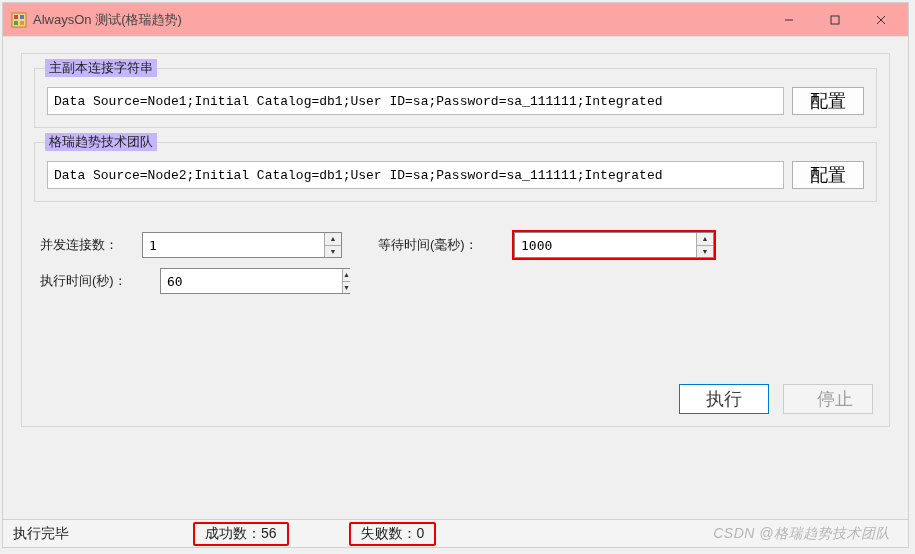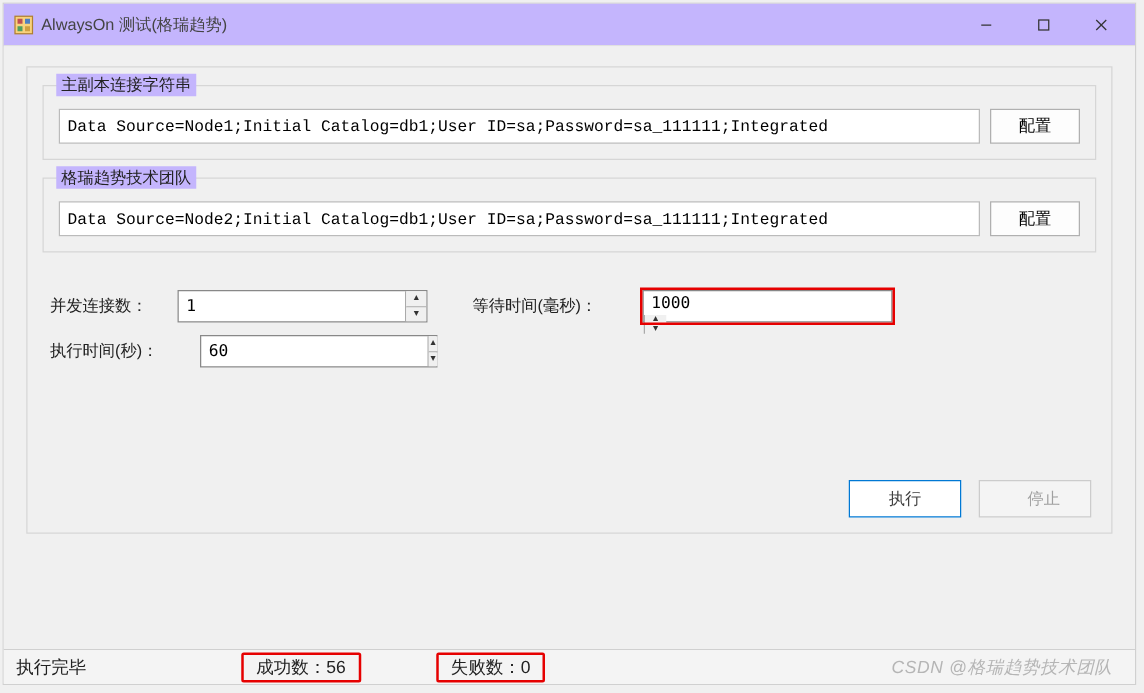--- a/index.html
+++ b/index.html
@@ -18,21 +18,21 @@
     height: 546px;
     background: #fff;
     border: 1px solid #d0d0d0;
     margin: 2px;
     position: relative;
     display: flex;
     flex-direction: column;
   }
   .titlebar {
     height: 34px;
-    background: #c4b5fd;
+    background: #fca5a5;
     border-bottom: 1px solid #e0e0e0;
     display: flex;
     align-items: center;
     padding: 0 4px 0 8px;
   }
   .titlebar-icon {
     width: 16px; height: 16px;
     margin-right: 6px;
     display: inline-block;
   }
@@ -80,21 +80,21 @@
     font-size: 13px;
     padding: 2px 6px;
     outline: none;
   }
   .btn {
     height: 28px;
     min-width: 72px;
     padding: 0 16px;
     border: 1px solid #b0b0b0;
     background: #fdfdfd;
-    font-size: 13px;
+    font-size: 18px;
     cursor: pointer;
   }
   .btn-primary {
     border: 1px solid #0078d4;
     color: #404040;
     background: #fff;
   }
   .btn[disabled] {
     color: #a0a0a0;
     border-color: #ccc;
@@ -142,21 +142,21 @@
     flex: 1;
     display: flex;
     align-items: center;
     justify-content: center;
     background: #f0f0f0;
     cursor: pointer;
     font-size: 7px;
     color: #333;
   }
   .spinner-btn:first-child { border-bottom: 1px solid #aaa; }
-  .highlight-red { outline: 2px solid #e60000; outline-offset: 0; flex-direction: column; }
+  .highlight-red { outline: 2px solid #e60000; outline-offset: 0; }
   .action-row {
     display: flex;
     justify-content: flex-end;
     gap: 14px;
     margin-top: 90px;
     padding-right: 4px;
   }
   .action-row .btn { min-width: 90px; height: 30px; }
   .statusbar {
     height: 28px;

